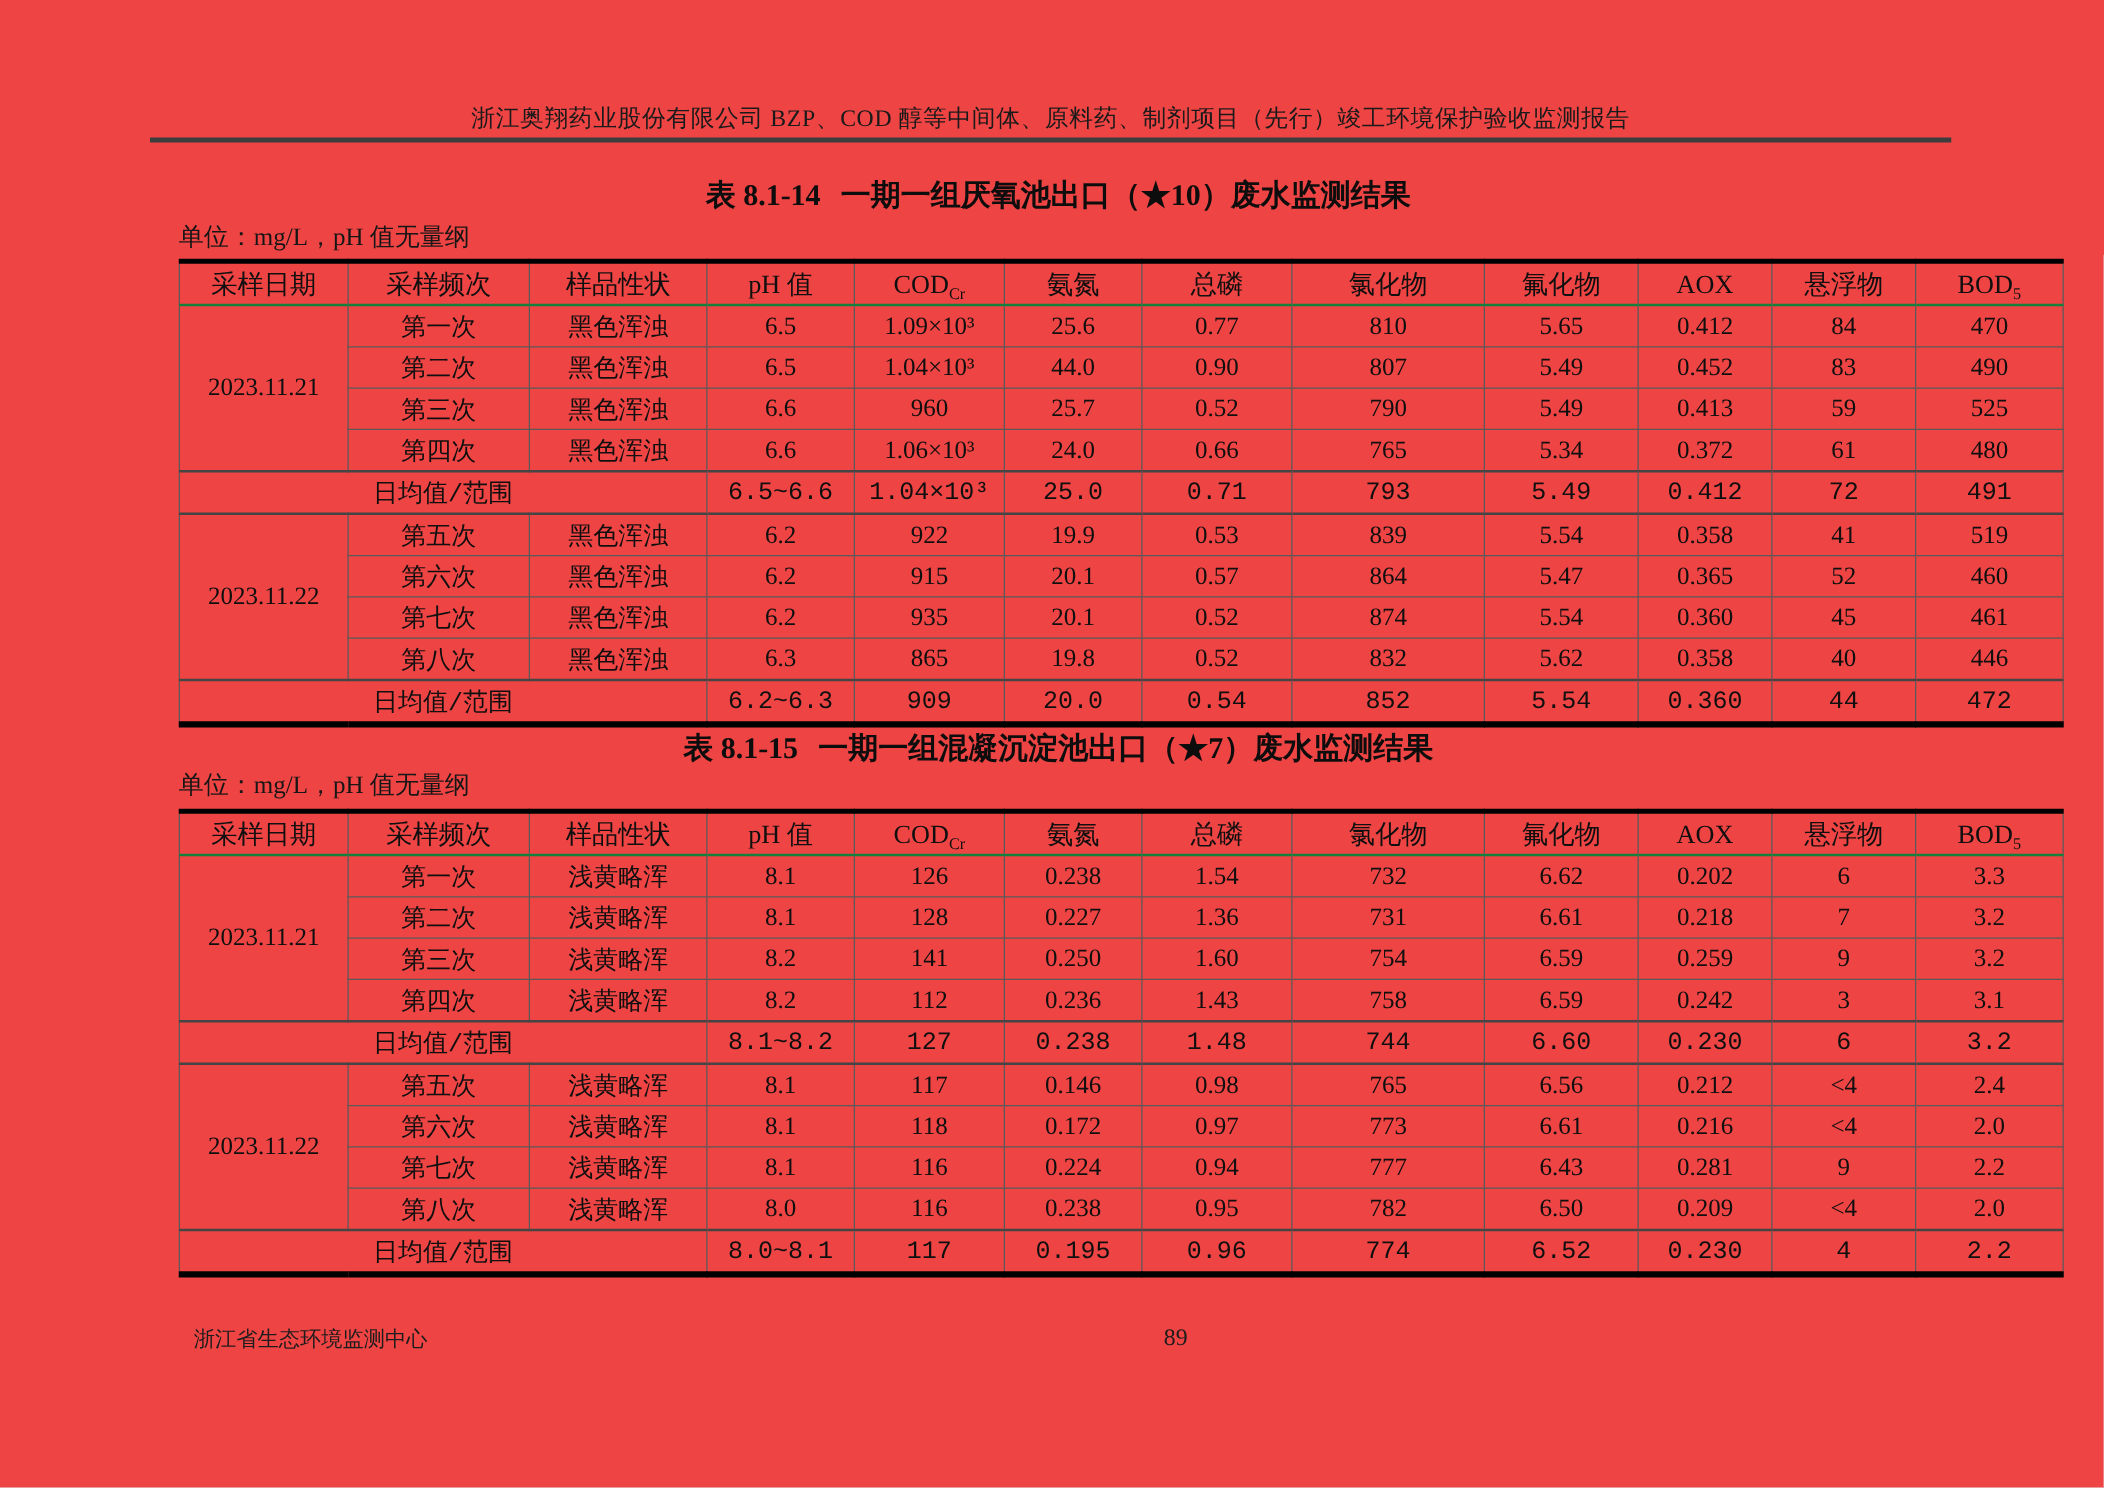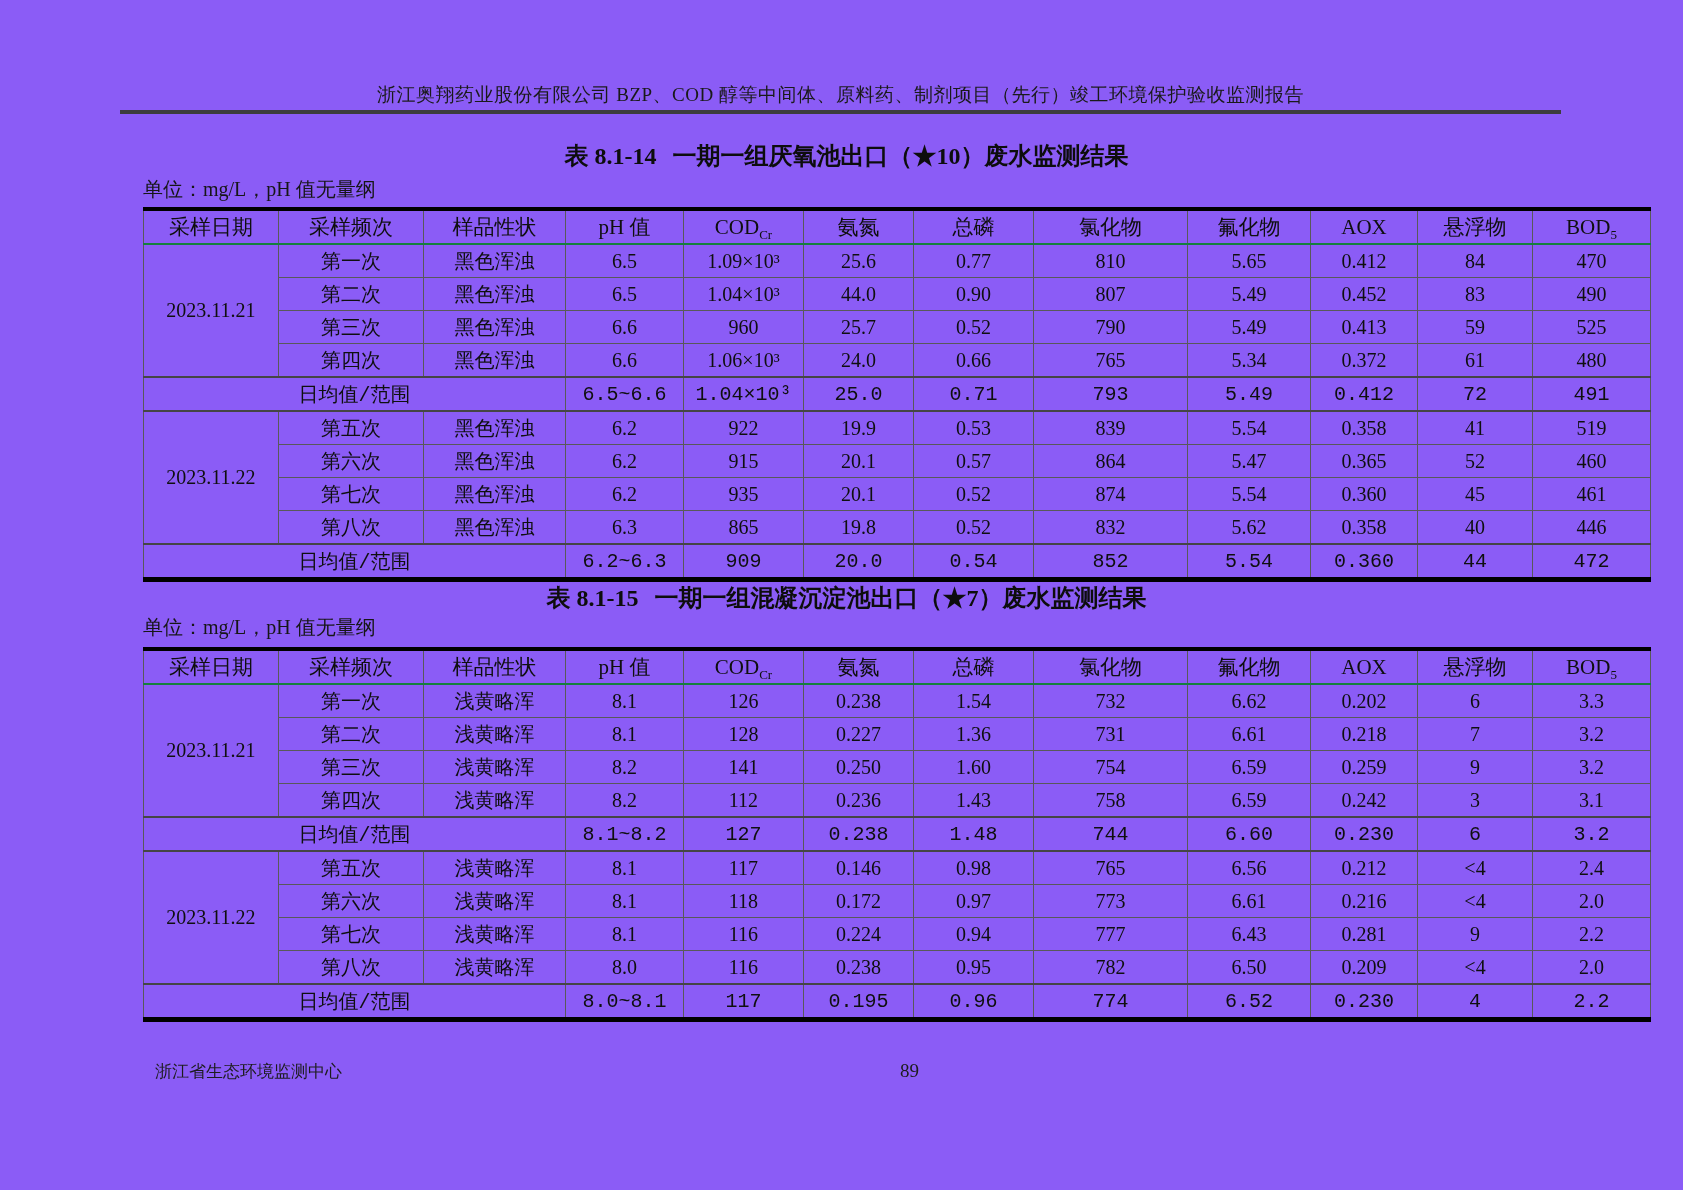--- a/index.html
+++ b/index.html
@@ -1,17 +1,17 @@
 <!DOCTYPE html>
 <html><head>
 <meta charset="utf-8">
 <style>
   html,body{margin:0;padding:0;background:#e8e8e8;}
   .page{
-    position:relative;width:1683px;height:1190px;background:#8b5cf6;
+    position:relative;width:1683px;height:1190px;background:#ef4444;
     font-family:"Liberation Serif","DejaVu Serif",serif;color:#111;
     overflow:hidden;margin:0 auto;
   }
   .doc-header{
     position:absolute;top:82px;left:120px;width:1441px;
     text-align:center;font-size:19px;letter-spacing:.5px;color:#1a1a1a;
   }
   .header-rule{
     position:absolute;top:110px;left:120px;width:1441px;height:4px;background:#3d3d3d;
   }
@@ -35,21 +35,21 @@
   .table-1{top:207px;}
   .table-2{top:647px;}
   td{
     border:1px solid #595959;text-align:center;vertical-align:middle;
     height:32px;padding:0 2px;overflow:hidden;white-space:nowrap;color:#0f0f0f;
   }
   tr.header-row td{border-bottom:2px solid #15803d;font-size:21px;}
   tr.daily-row td{border-top:2px solid #454545;border-bottom:2px solid #454545;font-family:Liberation Mono, monospace;}
   sub{font-size:13px;line-height:0;}
   .footer-org{position:absolute;left:155px;top:1060px;font-size:17px;color:#1c1c1c;}
-  .footer-page{position:absolute;left:900px;top:1060px;width:50px;text-align:left;font-size:19px;color:#1c1c1c;}
+  .footer-page{position:absolute;left:900px;top:1060px;width:50px;text-align:right;font-size:19px;color:#1c1c1c;}
 </style>
 </head>
 <body>
 
 <div class="page">
 
   <div class="doc-header">浙江奥翔药业股份有限公司 BZP、COD 醇等中间体、原料药、制剂项目（先行）竣工环境保护验收监测报告</div>
   <div class="header-rule"></div>
 
   <div class="table-title title-1">

